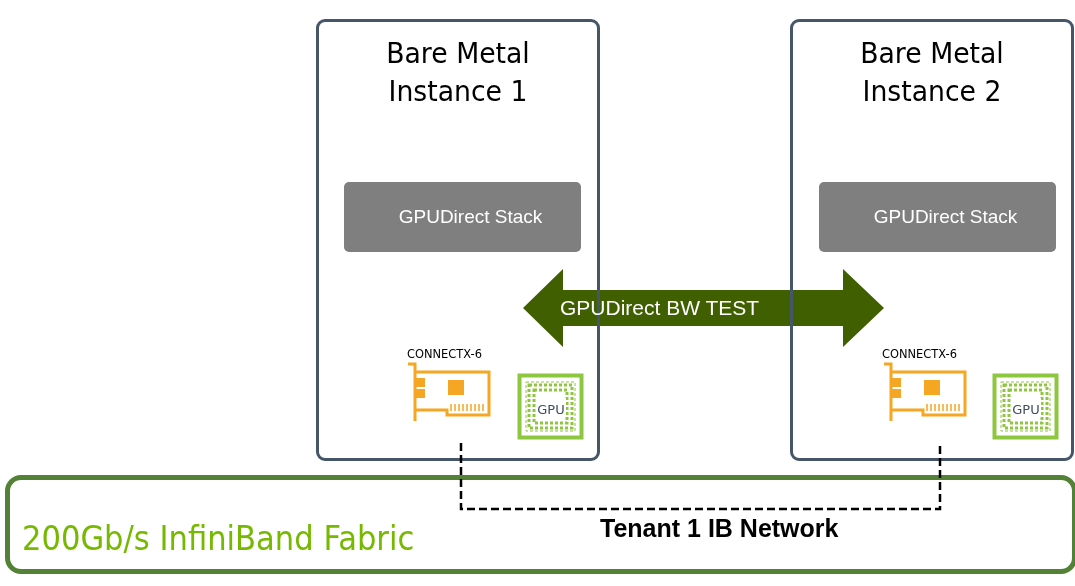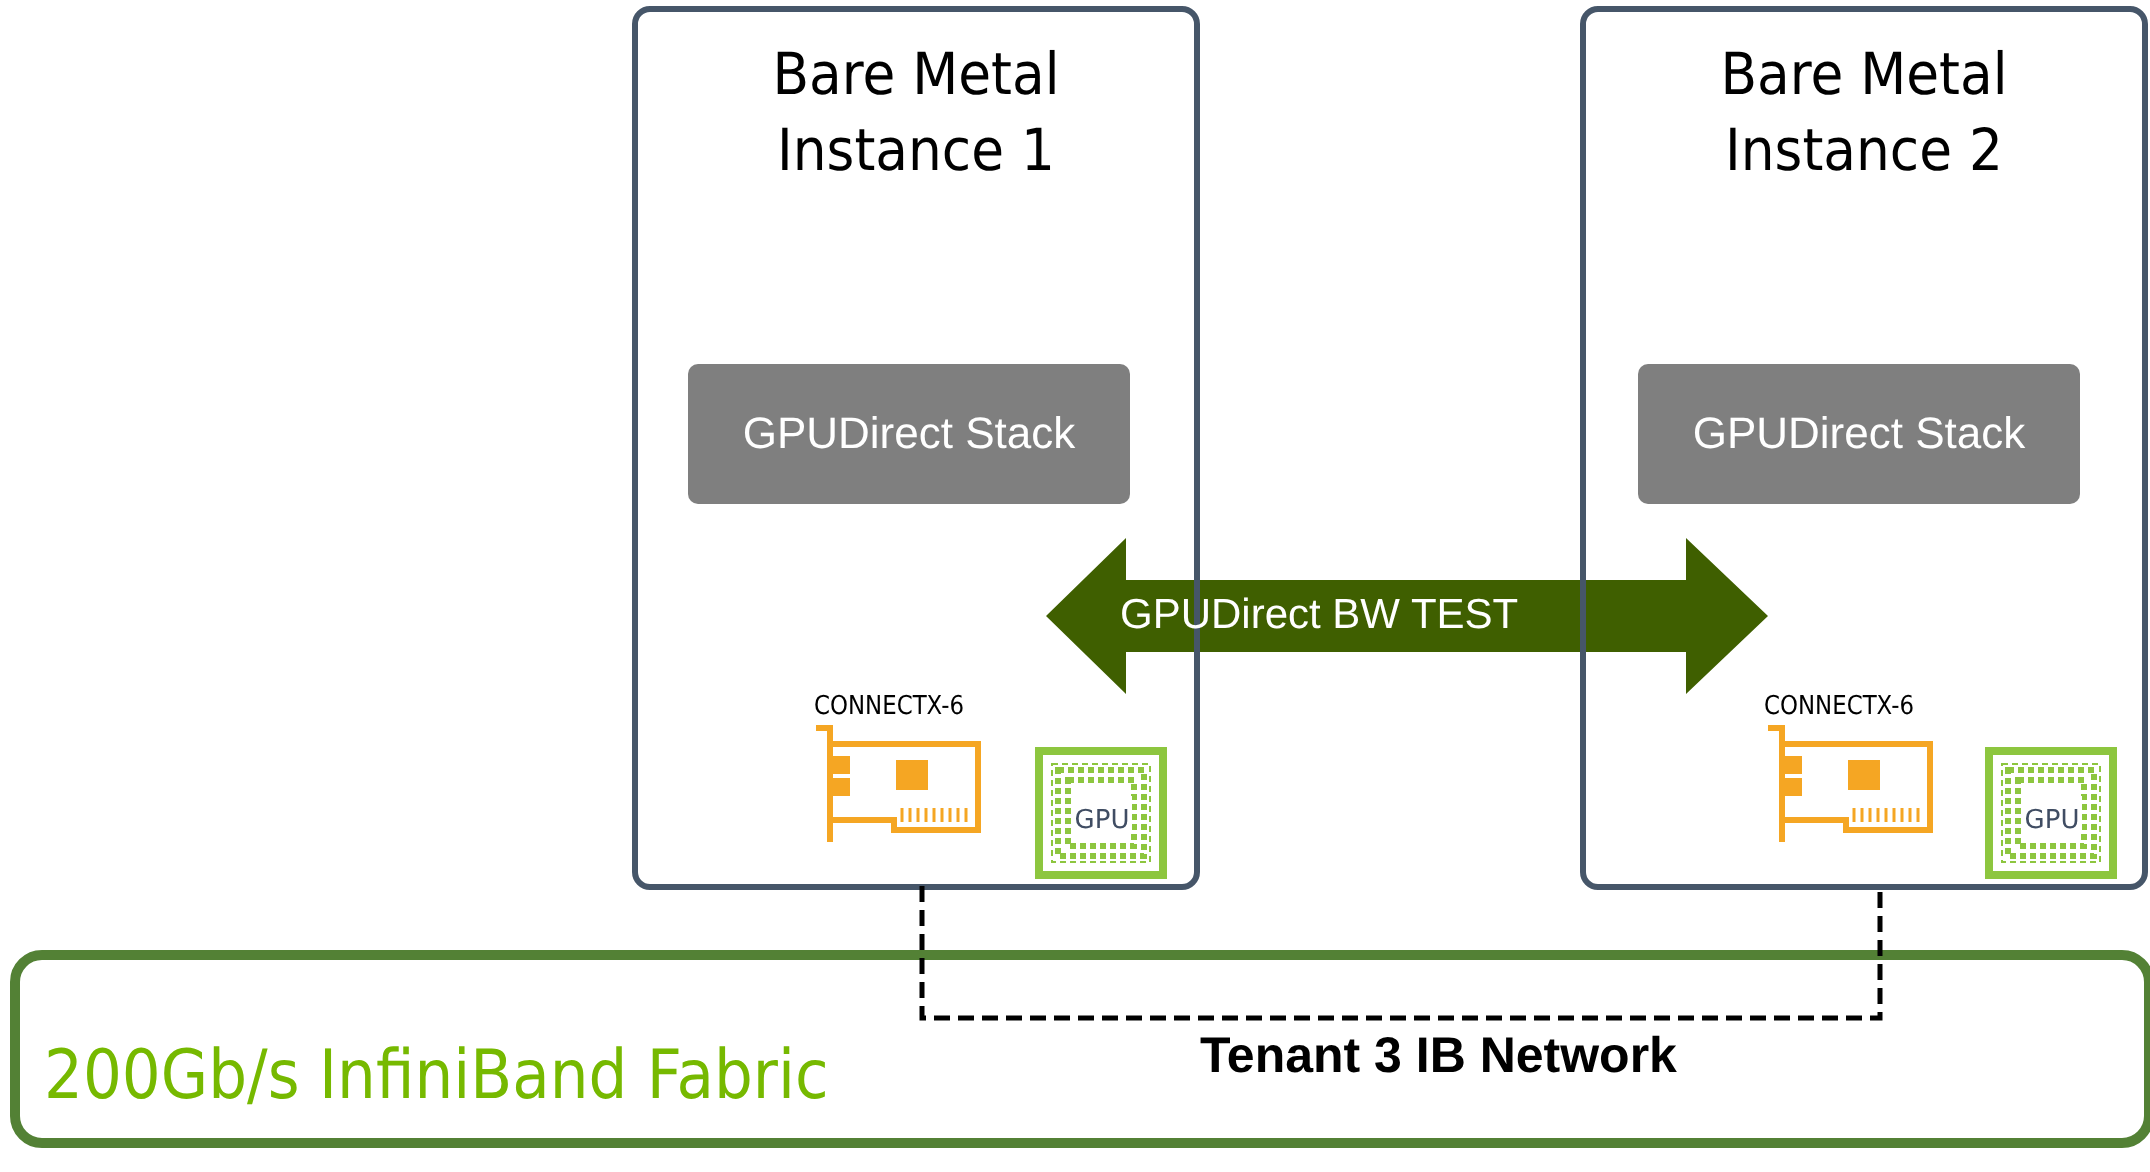--- a/index.html
+++ b/index.html
@@ -1,26 +1,26 @@
 <!DOCTYPE html>
 <html><head>
 <meta charset="utf-8">
 <style>
   html, body { margin:0; padding:0; background:#ffffff; }
   body { width:1075px; height:586px; position:relative; overflow:hidden;
          font-family:"DejaVu Sans", sans-serif; }
   .abs { position:absolute; }
-  .instance { position:absolute; top:3px; width:278px; height:436px;
+  .instance { position:absolute; top:19px; width:278px; height:436px;
               border:3px solid #465669; border-radius:9px; background:#fff; box-sizing:content-box; }
   .inst-title { position:absolute; top:12px; left:0; right:0; text-align:center;
                 font-family:"DejaVu Sans", sans-serif; font-size:29px; line-height:38px; color:#000;
                 transform:scaleX(0.92); }
   .stack { position:absolute; width:221px; height:70px; background:#7f7f7f; border-radius:5px;
-           color:#fff; font-family:"Liberation Sans", sans-serif; font-size:22px;
-           display:flex; align-items:center; justify-content:center; }
+           color:#fff; font-family:"Liberation Sans", sans-serif; font-size:19px;
+           display:flex; align-items:center; justify-content:center;padding-left:16px; }
   .cx-label { position:absolute; font-family:"DejaVu Sans", sans-serif; font-size:13px; color:#000;
               transform:scaleX(0.88); transform-origin:left center; white-space:nowrap; }
   .fabric { position:absolute; left:5px; top:475px; width:1062px; height:89px;
             border:5px solid #538135; border-radius:16px; }
   .fabric-label { position:absolute; left:22px; top:518px; font-family:"DejaVu Sans", sans-serif;
                   font-size:34px; color:#76b900; white-space:nowrap; transform:scaleX(0.9); transform-origin:left center; }
   .net-label { position:absolute; left:600px; top:514px; font-family:"Liberation Sans", sans-serif;
                font-weight:bold; font-size:25px; color:#000; white-space:nowrap; }
   .arrow-text { position:absolute; left:560px; top:296px; width:280px; text-align:left;
                 font-family:"Liberation Sans", sans-serif; font-size:21px; color:#fff; }
@@ -110,13 +110,13 @@
     <rect x="18" y="24" width="30" height="18" fill="#fff"></rect>
   </g>
   <text x="551" y="414" text-anchor="middle" font-family="DejaVu Sans, sans-serif" font-size="13" fill="#404d63">GPU</text>
   <text x="1026" y="414" text-anchor="middle" font-family="DejaVu Sans, sans-serif" font-size="13" fill="#404d63">GPU</text>
 
   <path d="M461,443 V509 H940 V443" fill="none" stroke="#000" stroke-width="2.5" stroke-dasharray="8,4"></path>
 </svg>
 
 <div class="fabric" style="z-index:3"></div>
 <div class="fabric-label" style="z-index:5">200Gb/s InfiniBand Fabric</div>
-<div class="net-label" style="z-index:5">Tenant 3 IB Network</div>
+<div class="net-label" style="z-index:5">Tenant 1 IB Network</div>
 
 </body></html>

